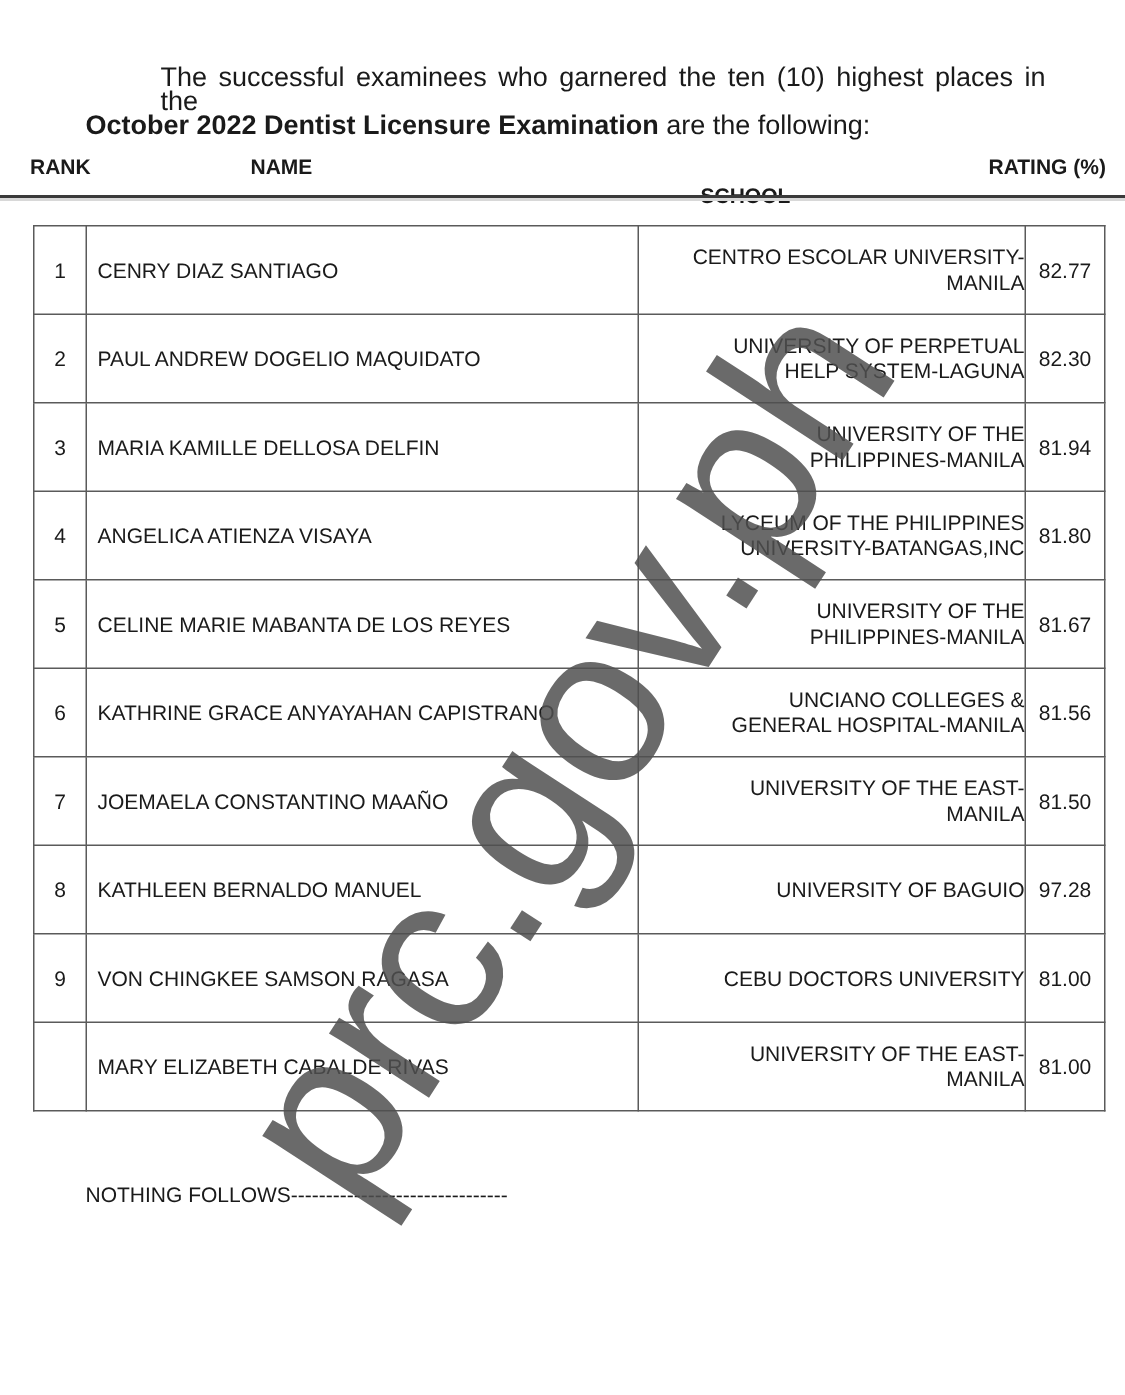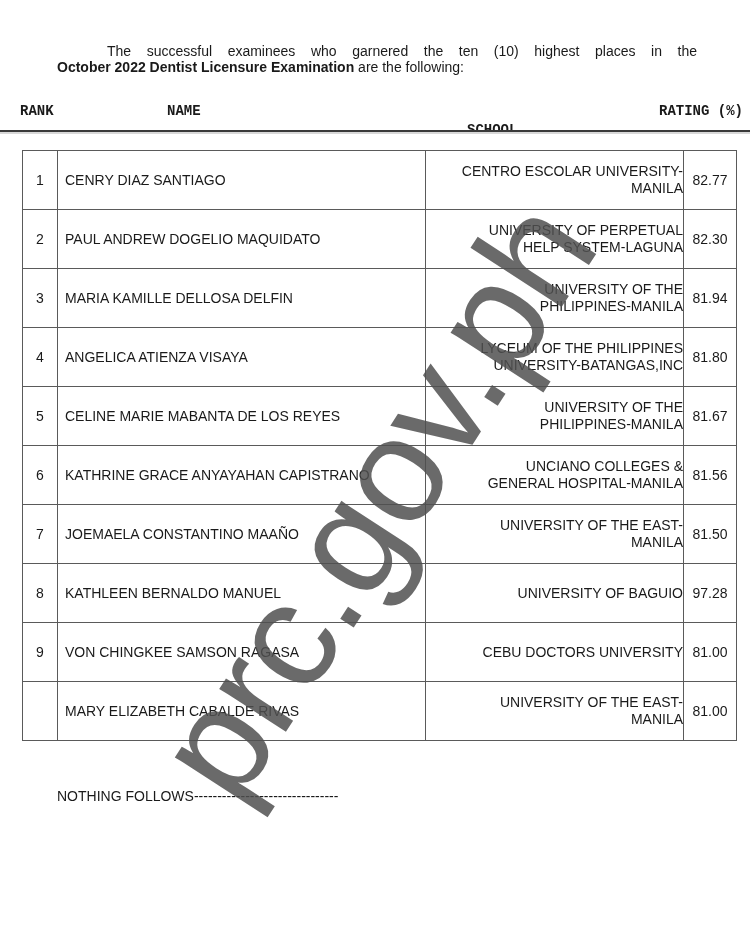--- a/index.html
+++ b/index.html
@@ -13,40 +13,39 @@
       position: relative;
       overflow: hidden;
       font-family: "Liberation Sans", sans-serif;
       color: #1a1a1a;
     }
     .intro {
       position: absolute;
       left: 57px;
       top: 43px;
       width: 640px;
-      font-size: 14px;
+      font-size: 18px;
       line-height: 16px;
     }
     .intro-line1 {
       display: block;
       text-align: justify;
       text-align-last: justify;
       padding-left: 50px;
     }
     .intro-line2 {
       display: block;
     }
     .intro-line2 b { font-weight: bold; }
 
     .col-header {
       position: absolute;
       top: 103px;
       font-size: 14px;
       font-weight: bold;
-      font-family: Liberation Mono, monospace;
     }
     .hdr-rank { left: 20px; }
     .hdr-name { left: 167px; }
     .hdr-school { left: 467px; margin-top: 19px; }
     .hdr-rating { left: 659px; }
     .header-rule {
       position: absolute;
       left: 0;
       top: 130px;
       width: 750px;

